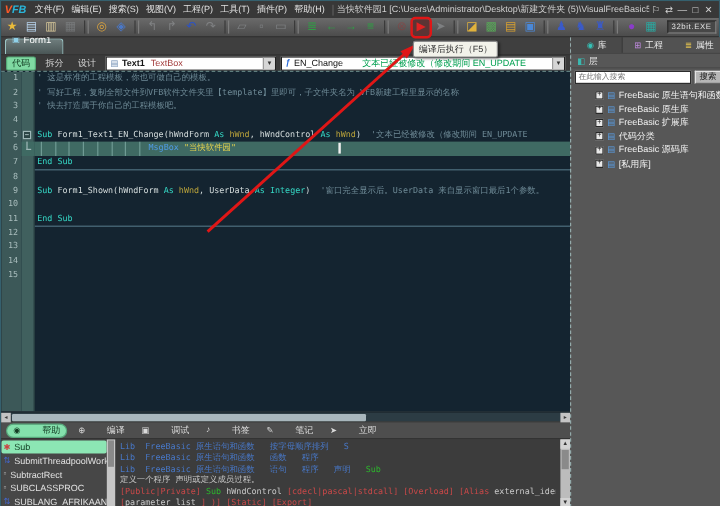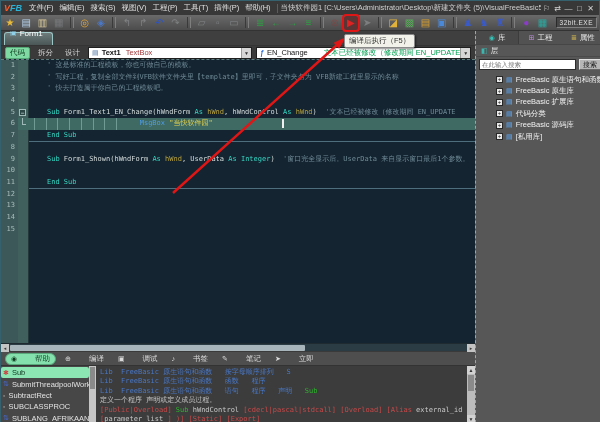--- a/index.html
+++ b/index.html
@@ -34,34 +34,34 @@
 .formtab{height:13px;display:flex;align-items:center;gap:3px;padding:0 9px 12px 5px;background:linear-gradient(#6e7c7c,#4a5656);border:1px solid #9cc6c6;border-bottom:none;border-radius:3px 3px 0 0;font-size:8px;color:#fff}
 .formtab .ficon{color:#8fd0e8;font-size:7px}
 
 
 .editrow{height:14px;background:#3a3a3a;display:flex;align-items:center;gap:4px;padding:0 4px;border-top:1px solid #343434}
 .modebtn{font-size:7.5px;color:#d6d6d6;padding:1px 4px;border-radius:2px}
 .modebtn.active{background:#7fd9a2;color:#113a21;border:1px solid #54a876;padding:0 4px}
 .combo{height:12px;background:#fff;border:1px solid #1f1f1f;display:flex;align-items:center;font-size:7.5px;overflow:hidden;white-space:nowrap}
 .combo .cicon{margin:0 3px;font-size:7px}
 .combo .carrow{margin-left:auto;width:10px;height:100%;background:#d6d6d6;border-left:1px solid #9a9a9a;font-size:5px;line-height:11px;text-align:center;color:#333;flex:none}
-.combo1{width:164px}
+.combo1{width:142px}
 .combo2{flex:1}
 .cname{color:#141414;font-weight:bold}
 .ctype{color:#a33c3c;margin-left:5px}
 .cdesc{color:#00a050;margin-left:16px;font-weight:normal}
 
 
 .editor{height:284px;background:#142430;position:relative;border-top:1px dashed #5f7d7d;overflow:hidden;font-family:"DejaVu Sans Mono",monospace}
 .gutcol{position:absolute;top:0;bottom:0;left:0;width:17px;background:#3c5858}
 .foldcol{position:absolute;top:0;bottom:0;left:17px;width:11px;background:#40605e;border-right:1px solid #24383c}
 .row{display:flex;height:11.7px;line-height:11.7px;position:relative}
 .ln{width:17px;text-align:right;padding-right:3px;font-size:7px;color:#a9bdbd;position:relative;z-index:1;flex:none}
 .fold{width:11px;position:relative;z-index:1;flex:none}
-.code{flex:1;font-size:7px;white-space:pre;position:relative;overflow:hidden;padding-left:18px}
+.code{flex:1;font-size:7px;white-space:pre;position:relative;overflow:hidden;padding-left:2px}
 .row.current .code,.row.current .fold{background:#3f6a63}
 .row.proc-sep::after{content:"";position:absolute;left:28px;right:0;bottom:0;height:1px;background:#4e6e7e}
 .c-comment{color:#6e8a96}
 .c-kw{color:#35d8c5}
 .c-id{color:#d4dcdc}
 .c-type{color:#b9a23a}
 .c-fn{color:#4f9ce8}
 .c-str{color:#e8d44d}
 .foldbox{position:absolute;left:1px;top:2px;width:7px;height:7px;border:1px solid #9fb8b8;color:#d8ecec;font-size:6px;line-height:5px;text-align:center;background:#2c4646}
 .foldline{position:absolute;left:4px;top:0;width:4px;height:7px;border-left:1px solid #9fb8b8;border-bottom:1px solid #9fb8b8}
@@ -354,21 +354,21 @@
             </div>
           </div>
         <div class="blist-scroll">
             <span class="bls-thumb"></span>
           </div>
         <div class="bhelp" id="bhelp">
             <div class="hline"><span class="h-blue">Lib  FreeBasic 原生语句和函数   按字母顺序排列   S</span></div>
             <div class="hline"><span class="h-blue">Lib  FreeBasic 原生语句和函数   函数   程序</span></div>
             <div class="hline"><span class="h-blue">Lib  FreeBasic 原生语句和函数   语句   程序   声明   </span><span class="h-green">Sub</span></div>
             <div class="hline"><span class="h-plain">定义一个程序 声明或定义成员过程。</span></div>
-            <div class="hline"><span class="h-red">[Public|Overload] </span><span class="h-green">Sub</span><span class="h-plain"> hWndControl </span><span class="h-red">[cdecl|pascal|stdcall] [Overload] [Alias </span><span class="h-plain">external_identifier</span></div>
+            <div class="hline"><span class="h-red">[Public|Private] </span><span class="h-green">Sub</span><span class="h-plain"> hWndControl </span><span class="h-red">[cdecl|pascal|stdcall] [Overload] [Alias </span><span class="h-plain">external_identifier</span></div>
             <div class="hline"><span class="h-red">[</span><span class="h-plain">parameter_list</span><span class="h-red"> ] )] [Static] [Export]</span></div>
           </div>
         <div class="bhelp-scroll">
           <span class="bhs-arrow bhs-up">▲</span>
           <span class="bhs-thumb"></span>
           <span class="bhs-arrow bhs-down">▼</span>
         </div>
       </div>
 
     </div>

